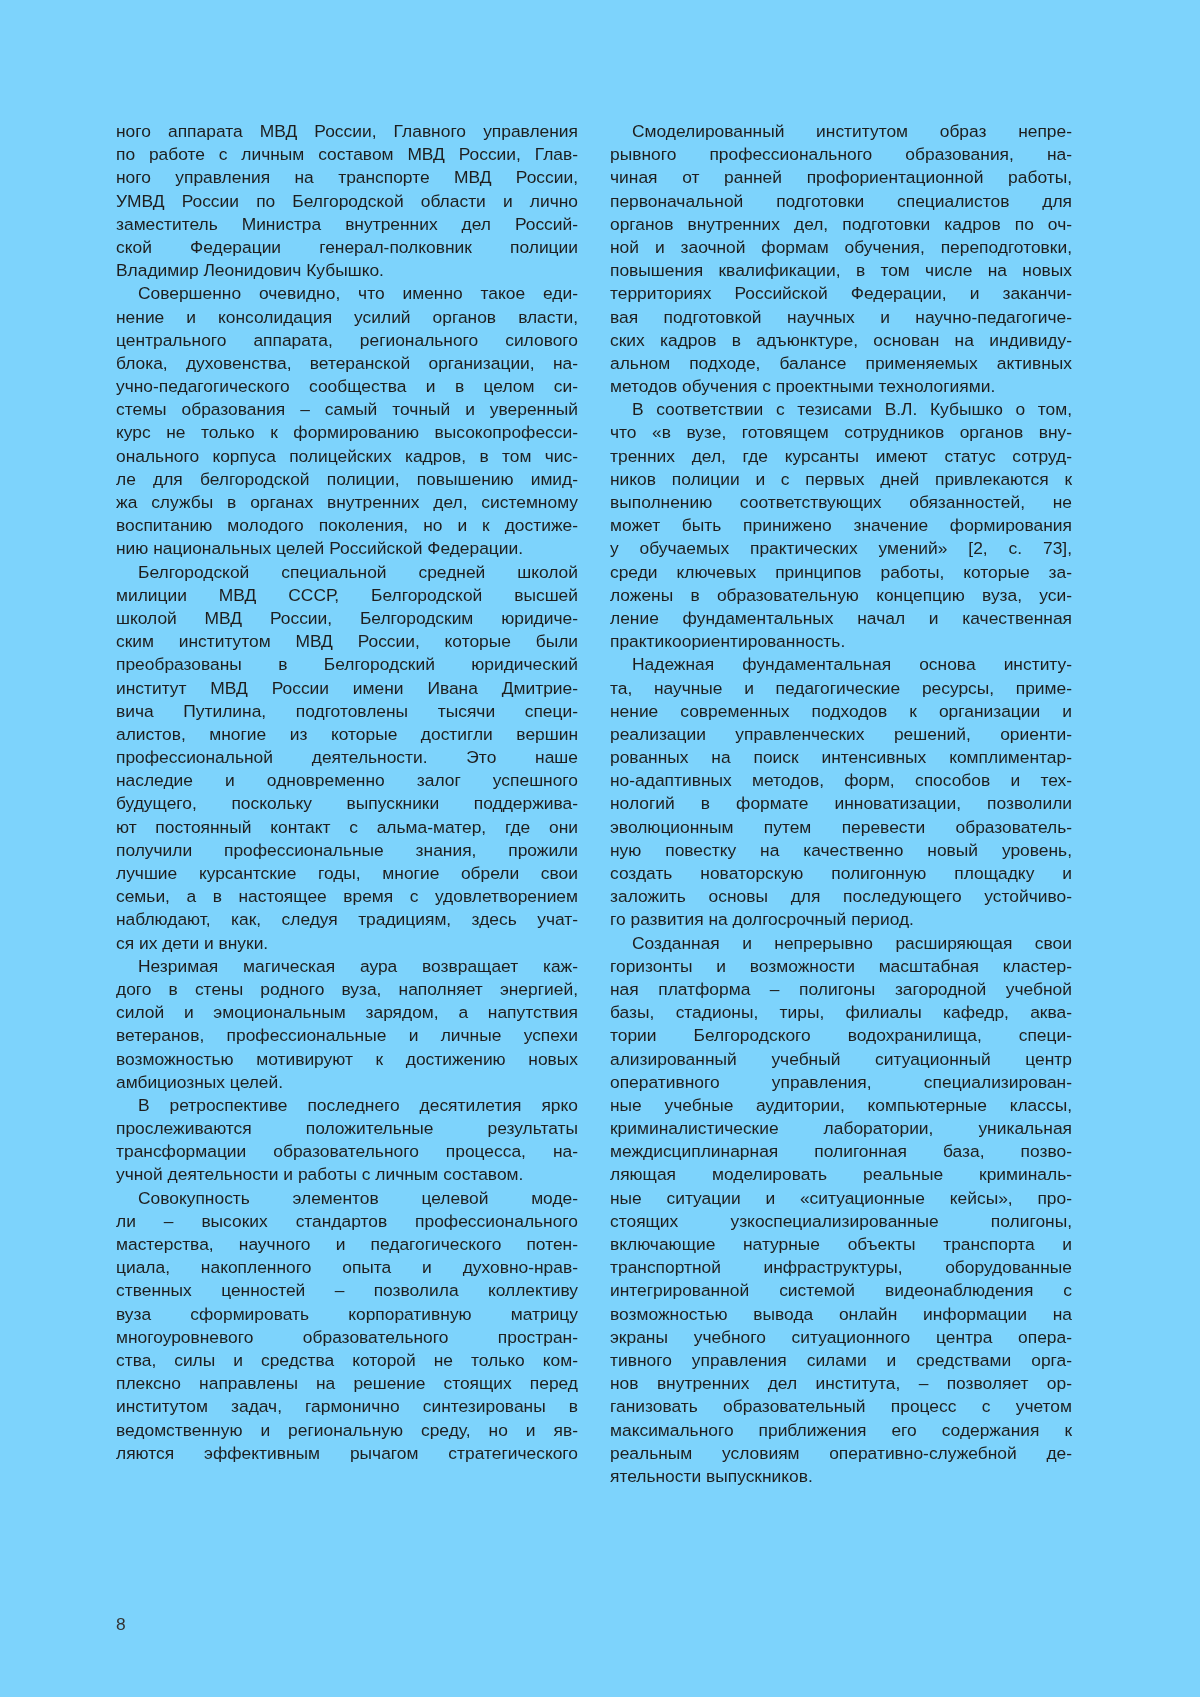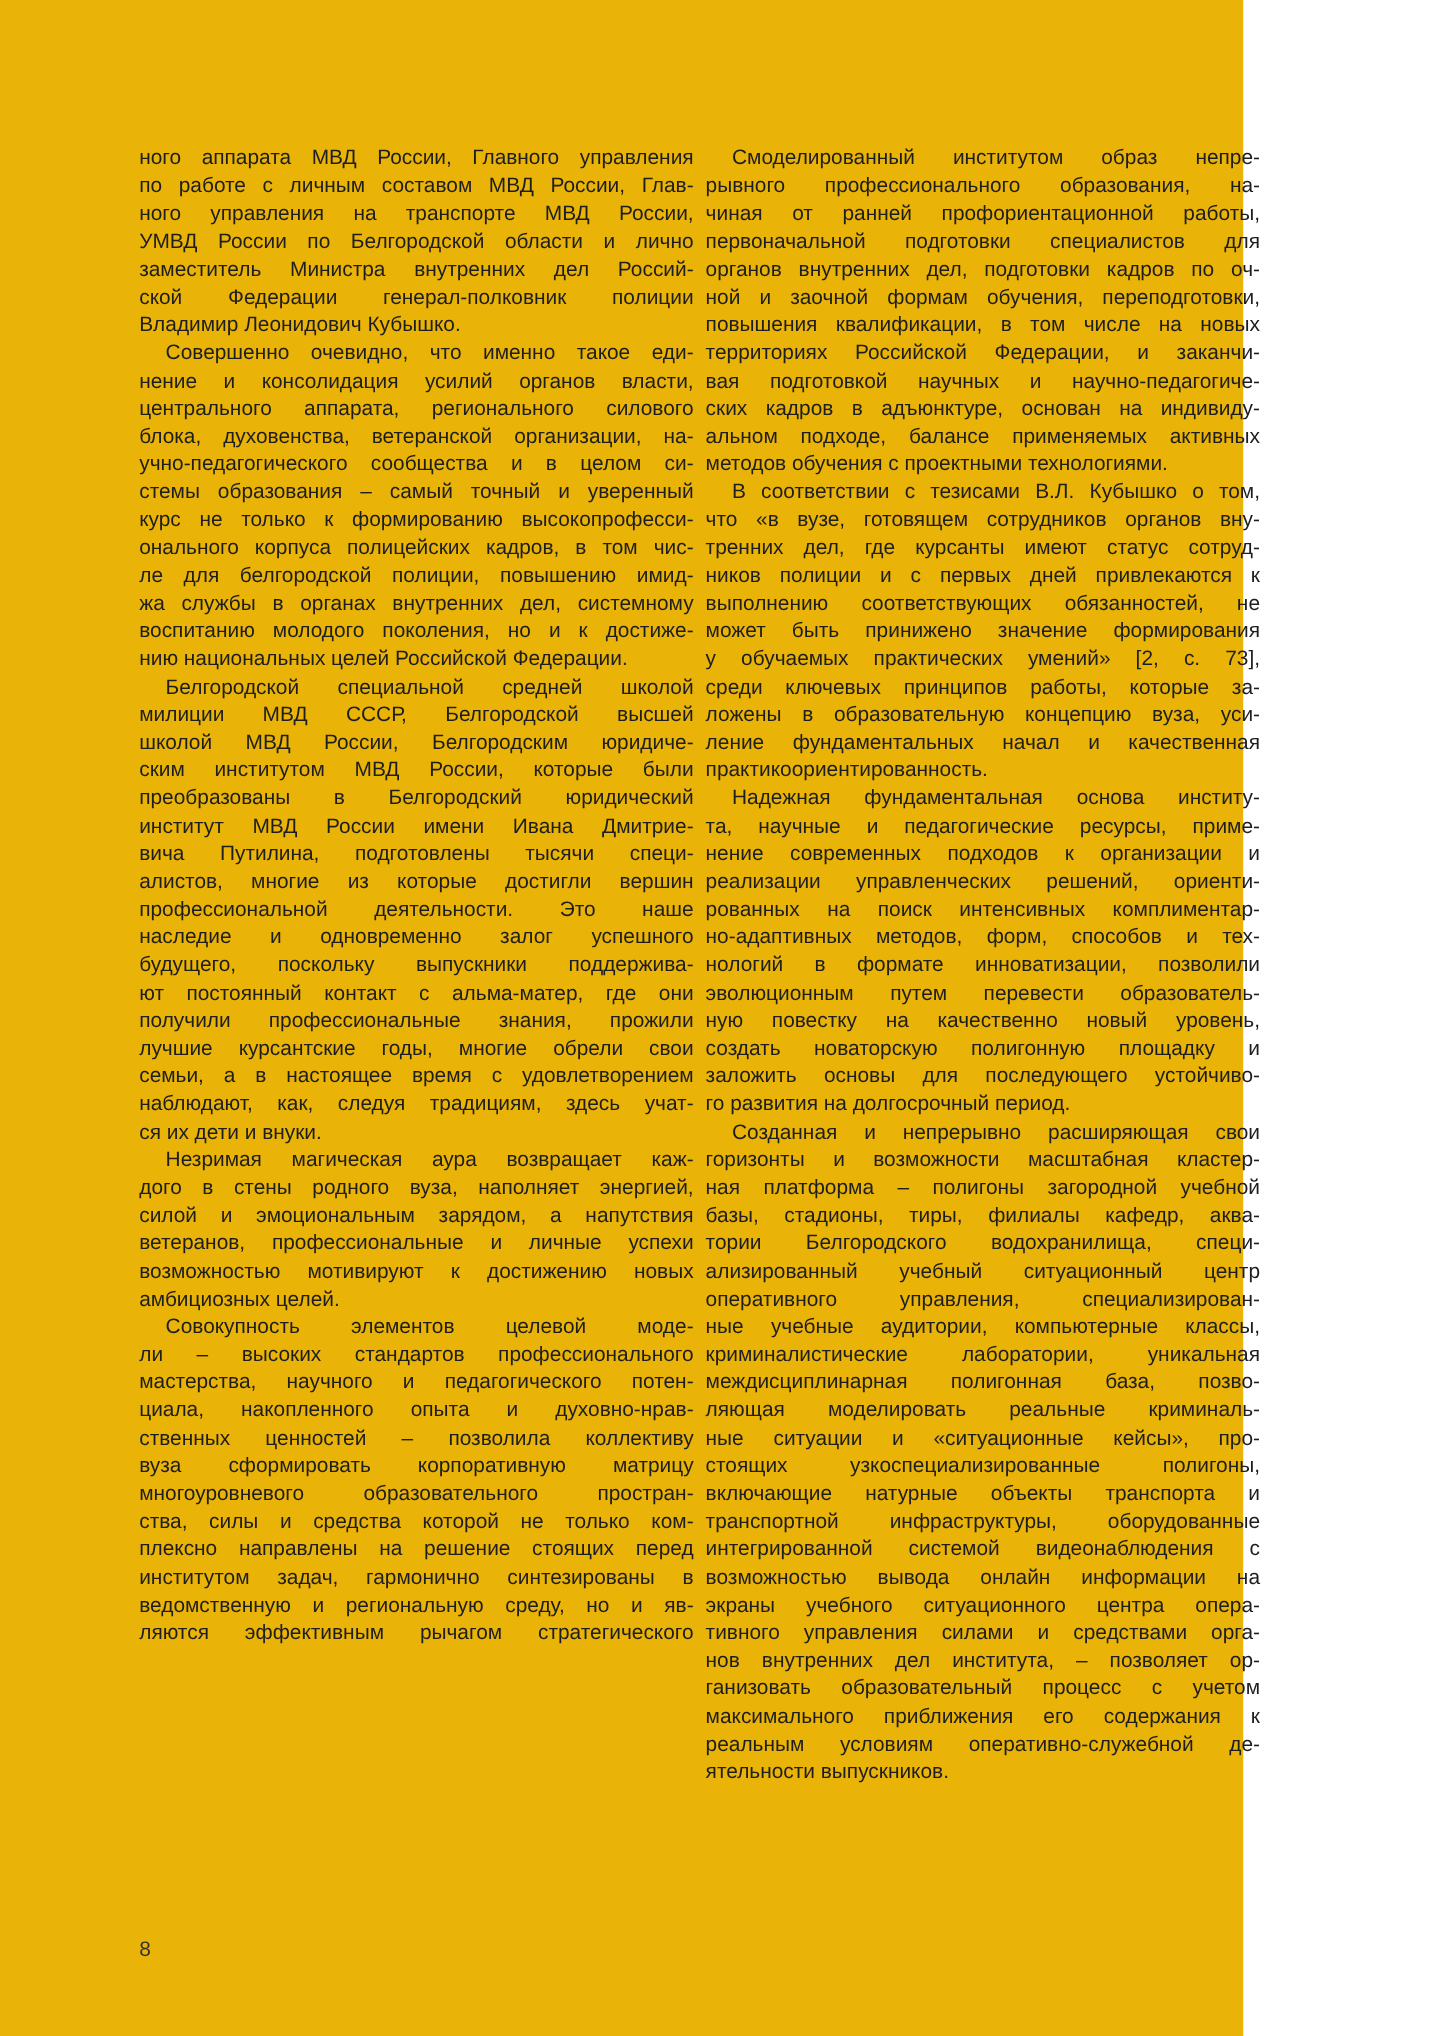--- a/index.html
+++ b/index.html
@@ -1,20 +1,20 @@
 <!DOCTYPE html>
 <html><head>
 <meta charset="utf-8">
 <style>
   html, body { margin: 0; padding: 0; background: #ffffff; }
   body { width: 1200px; height: 1697px; position: relative; overflow: hidden; }
-  .page { position: absolute; left: 0; top: 0; width: 1036px; height: 1697px; background: #eab308; }
+  .page { position: absolute; left: 0; top: 0; width: 1200px; height: 1697px; background: #7dd3fc; }
   .col { position: absolute; top: 120px; width: 462px; }
   .col-left { left: 116px; }
-  .col-right { left: 588px; }
+  .col-right { left: 610px; }
   .line {
     font-family: "Liberation Sans", sans-serif;
     font-size: 17.4px;
     line-height: 23.2px;
     height: 23.2px;
     color: #1e1e1e;
     white-space: nowrap;
     text-align: justify;
     text-align-last: justify;
     overflow: visible;
@@ -73,20 +73,26 @@
         <div class="line">наблюдают, как, следуя традициям, здесь учат-</div>
         <div class="line last">ся их дети и внуки.</div>
       </div>
       <div>
         <div class="line first">Незримая магическая аура возвращает каж-</div>
         <div class="line">дого в стены родного вуза, наполняет энергией,</div>
         <div class="line">силой и эмоциональным зарядом, а напутствия</div>
         <div class="line">ветеранов, профессиональные и личные успехи</div>
         <div class="line">возможностью мотивируют к достижению новых</div>
         <div class="line last">амбициозных целей.</div>
+      </div>
+      <div>
+        <div class="line first">В ретроспективе последнего десятилетия ярко</div>
+        <div class="line">прослеживаются положительные результаты</div>
+        <div class="line">трансформации образовательного процесса, на-</div>
+        <div class="line last">учной деятельности и работы с личным составом.</div>
       </div>
       <div>
         <div class="line first">Совокупность элементов целевой моде-</div>
         <div class="line">ли – высоких стандартов профессионального</div>
         <div class="line">мастерства, научного и педагогического потен-</div>
         <div class="line">циала, накопленного опыта и духовно-нрав-</div>
         <div class="line">ственных ценностей – позволила коллективу</div>
         <div class="line">вуза сформировать корпоративную матрицу</div>
         <div class="line">многоуровневого образовательного простран-</div>
         <div class="line">ства, силы и средства которой не только ком-</div>

